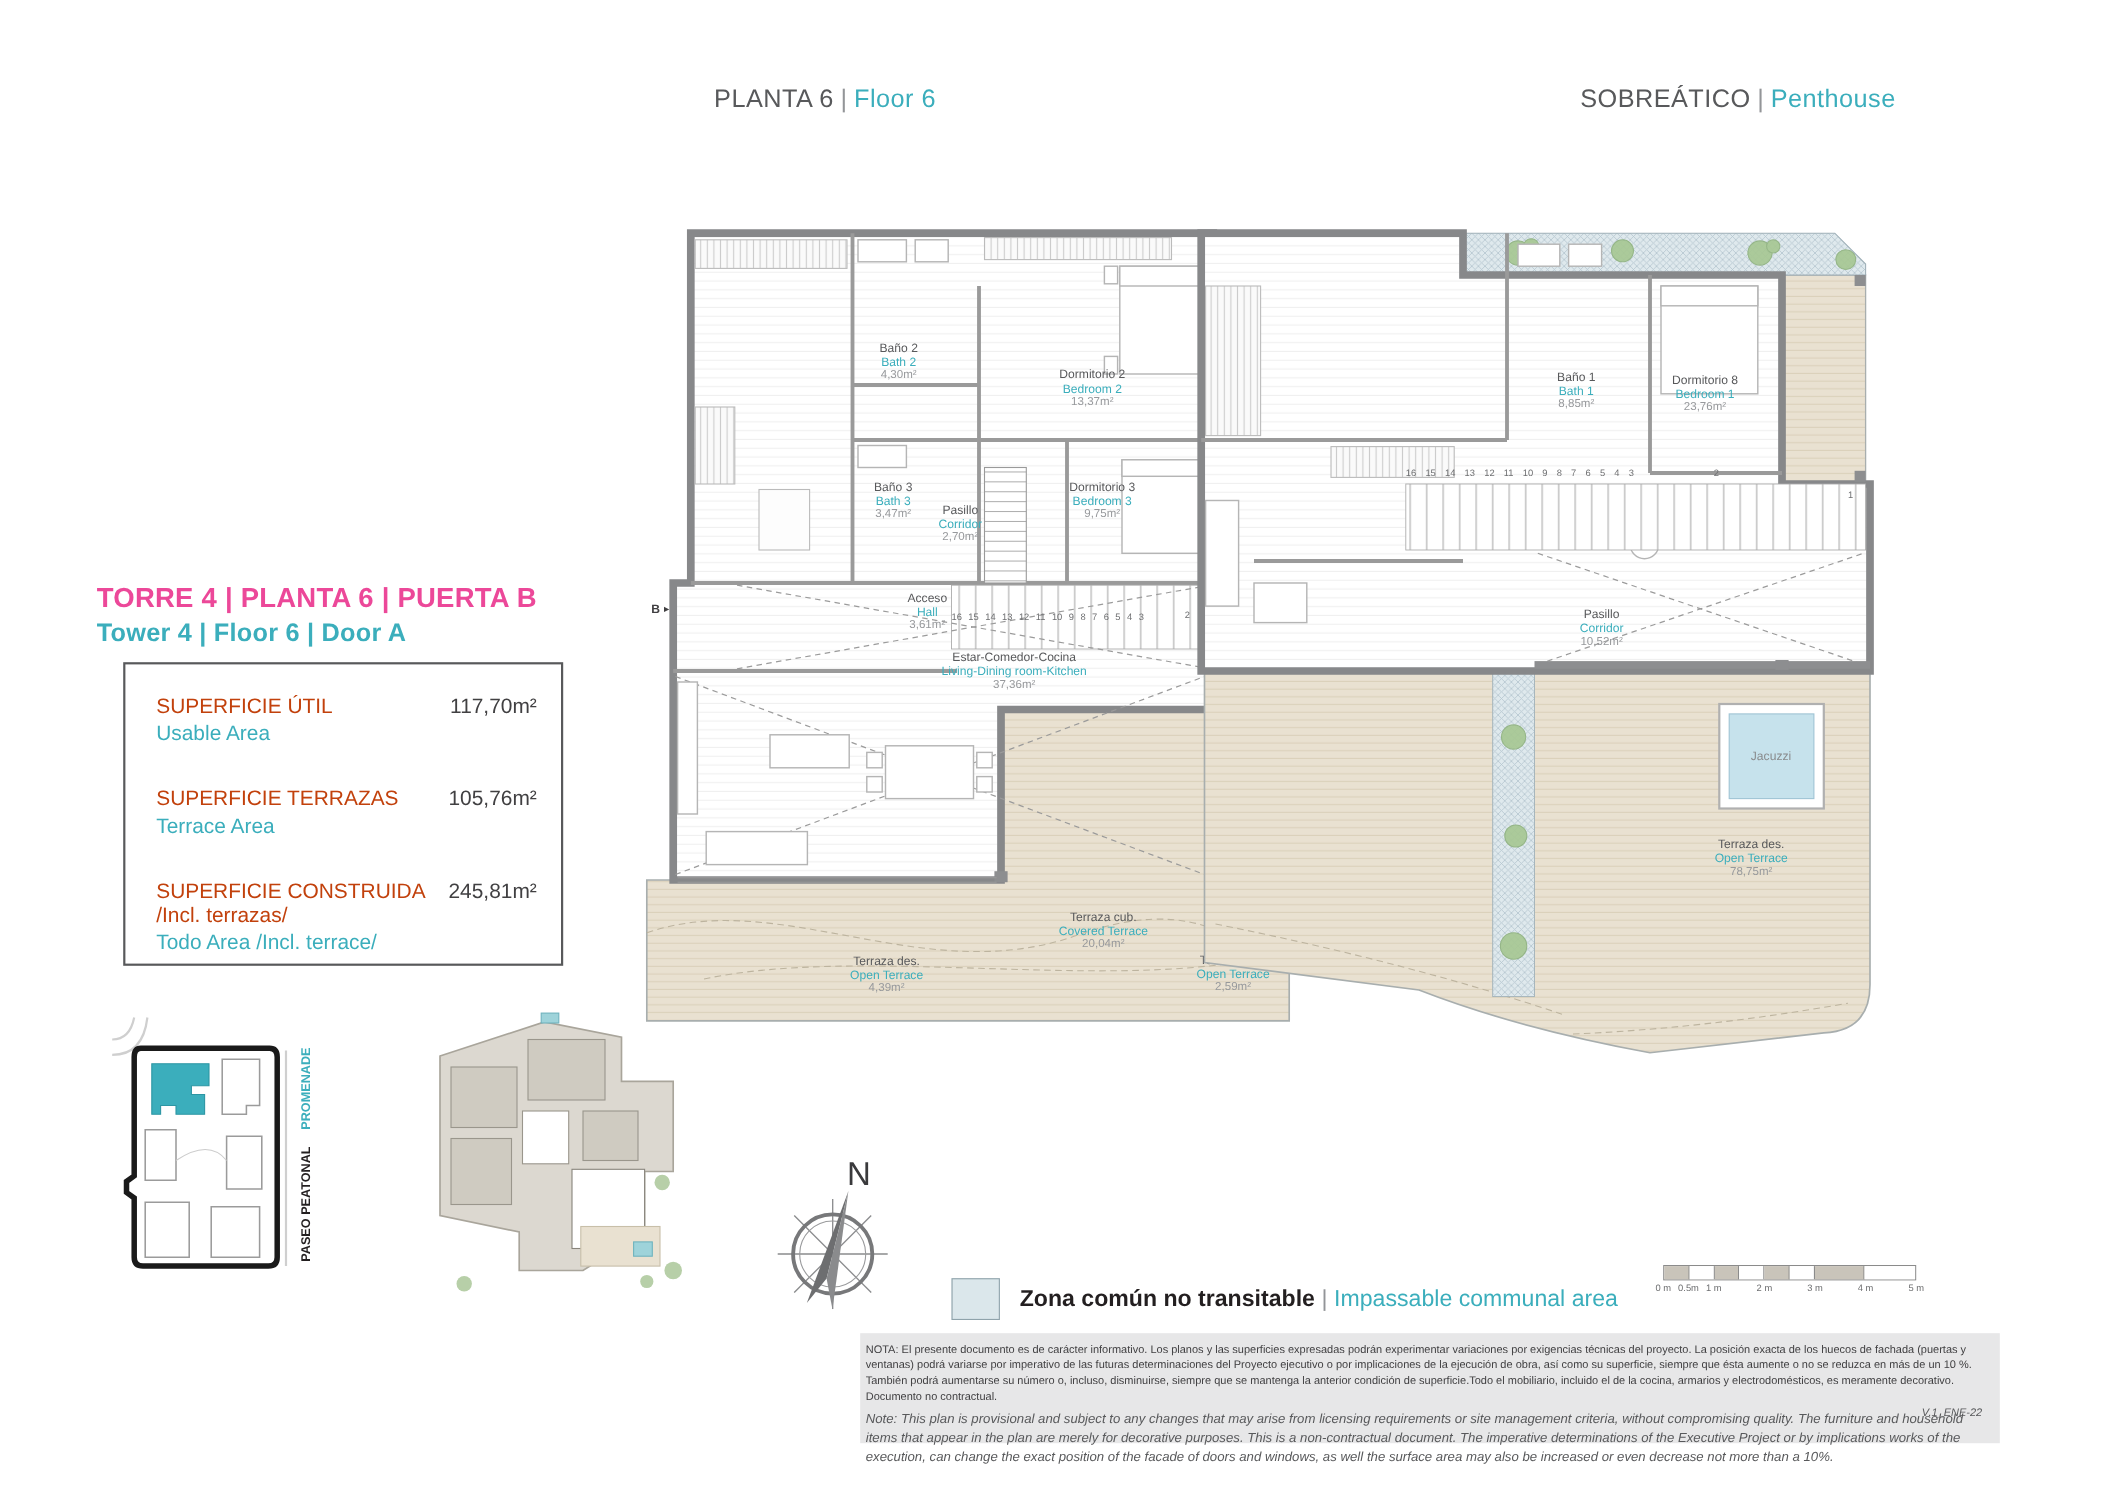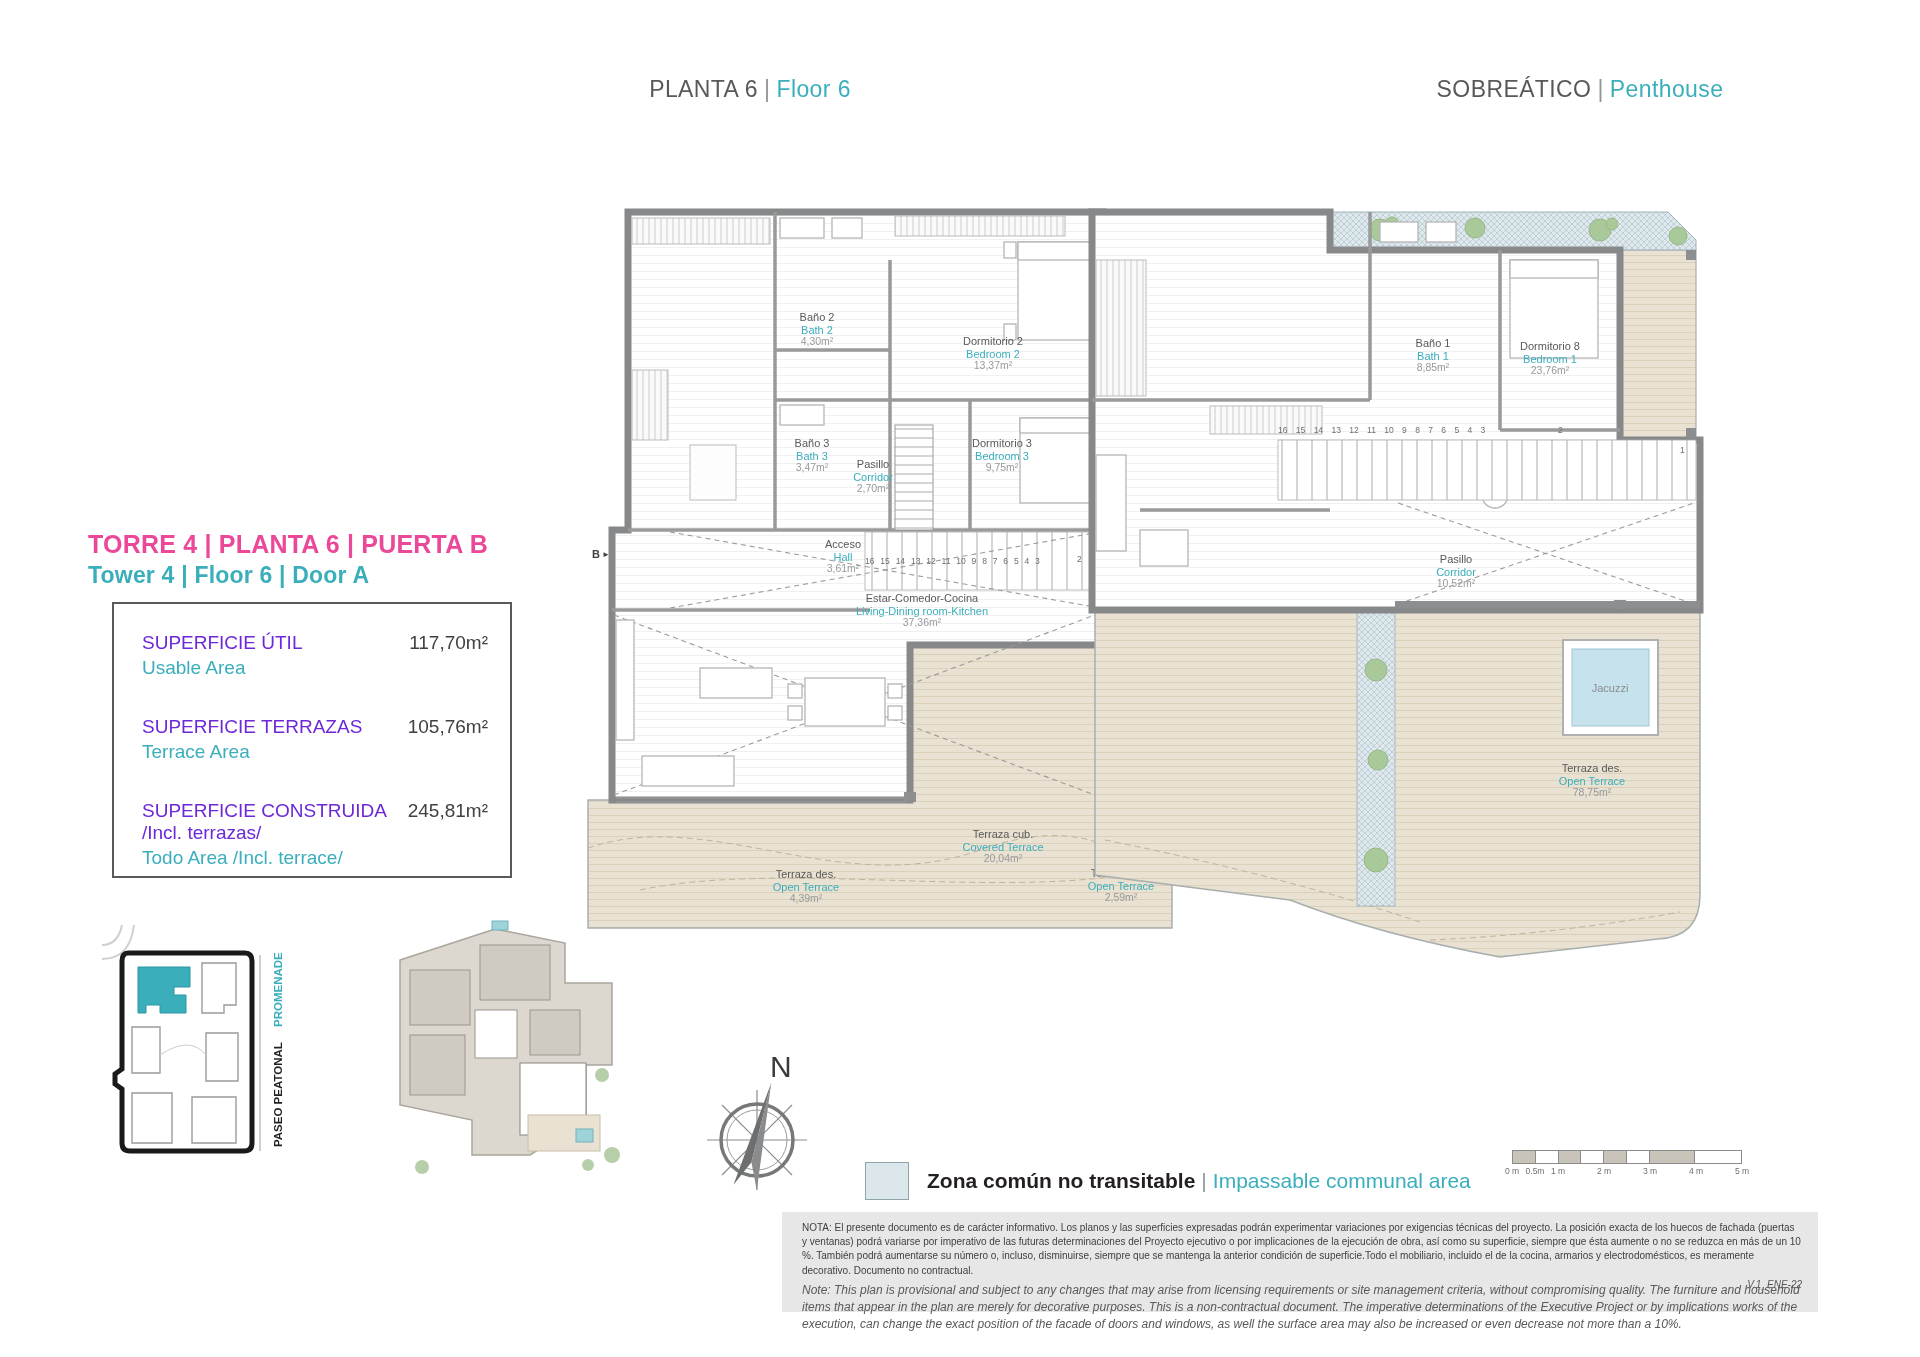--- a/index.html
+++ b/index.html
@@ -7,21 +7,21 @@
         font-family:"Liberation Sans", sans-serif;color:#414042;}
   
   .plan-header{position:absolute;font-size:23px;letter-spacing:.4px;color:#58595B;white-space:nowrap;}
   .plan-header .sep{color:#939598;font-weight:300;padding:0 6px;}
   .plan-header .en{color:#3BAEBC;}
   
   .unit-title{position:absolute;left:88px;top:530px;font-size:25px;font-weight:700;color:#ec4899;letter-spacing:.2px;}
   .unit-subtitle{position:absolute;left:88px;top:562px;font-size:23px;font-weight:700;color:#3BAEBC;letter-spacing:.2px;}
   .info-box{position:absolute;left:112px;top:602px;width:396px;height:272px;border:2px solid #58595B;background:#fff;}
   .info-row{position:absolute;left:28px;right:22px;}
-  .info-row .lbl{font-size:19px;color:#6d28d9;}
+  .info-row .lbl{font-size:19px;color:#c2410c;}
   .info-row .val{position:absolute;right:0;top:0;font-size:19px;color:#414042;}
   .info-row .en{font-size:19px;color:#3BAEBC;margin-top:3px;}
   
   .plan{position:absolute;}
   .room-label{position:absolute;transform:translateX(-50%);text-align:center;line-height:1.14;
               font-size:11px;white-space:nowrap;}
   .rl-es{color:#58595B;}
   .rl-en{color:#3BAEBC;}
   .rl-area{color:#97999C;font-size:10.5px;}
   .stair-nums{position:absolute;font-size:8.5px;color:#6d6e70;white-space:nowrap;}
@@ -30,21 +30,21 @@
   .door-marker .arrow{font-size:8px;vertical-align:1px;padding-left:2px;}
   .jacuzzi-label{position:absolute;transform:translate(-50%,-50%);font-size:11px;color:#8a8c8e;}
   
   .legend{position:absolute;left:865px;top:1162px;display:flex;align-items:center;}
   .legend-swatch{width:42px;height:36px;background:#DBE7EB;border:1px solid #8FA3AB;margin-right:18px;}
   .legend-text{font-size:21px;color:#231F20;font-weight:700;}
   .legend-text .sep{color:#939598;font-weight:400;padding:0 6px;}
   .legend-text .en{color:#3BAEBC;font-weight:400;}
   
   .notes-box{position:absolute;left:782px;top:1212px;width:1036px;height:100px;background:#E7E7E8;
-             padding:9px 16px 6px 20px;box-sizing:border-box;}
+             padding:9px 16px 6px 5px;box-sizing:border-box;}
   .nota-es{font-size:10px;line-height:1.42;color:#414042;}
   .nota-en{font-size:12px;line-height:1.42;color:#58595B;font-style:italic;margin-top:4px;}
   .version{position:absolute;right:16px;bottom:22px;font-size:10px;font-style:italic;color:#58595B;}
   
   .scalebar{position:absolute;left:1512px;top:1150px;width:230px;height:30px;}
   .sb-segs{display:flex;height:12px;border:1px solid #8b8b8b;box-sizing:content-box;}
   .sb-seg{height:12px;border-right:1px solid #8b8b8b;box-sizing:border-box;}
   .sb-seg:last-child{border-right:none;}
   .sb-g{background:#C9C4BA;} .sb-w{background:#ffffff;}
   .sb-lbl{position:absolute;top:16px;transform:translateX(-50%);font-size:8.5px;color:#6d6e70;white-space:nowrap;}

